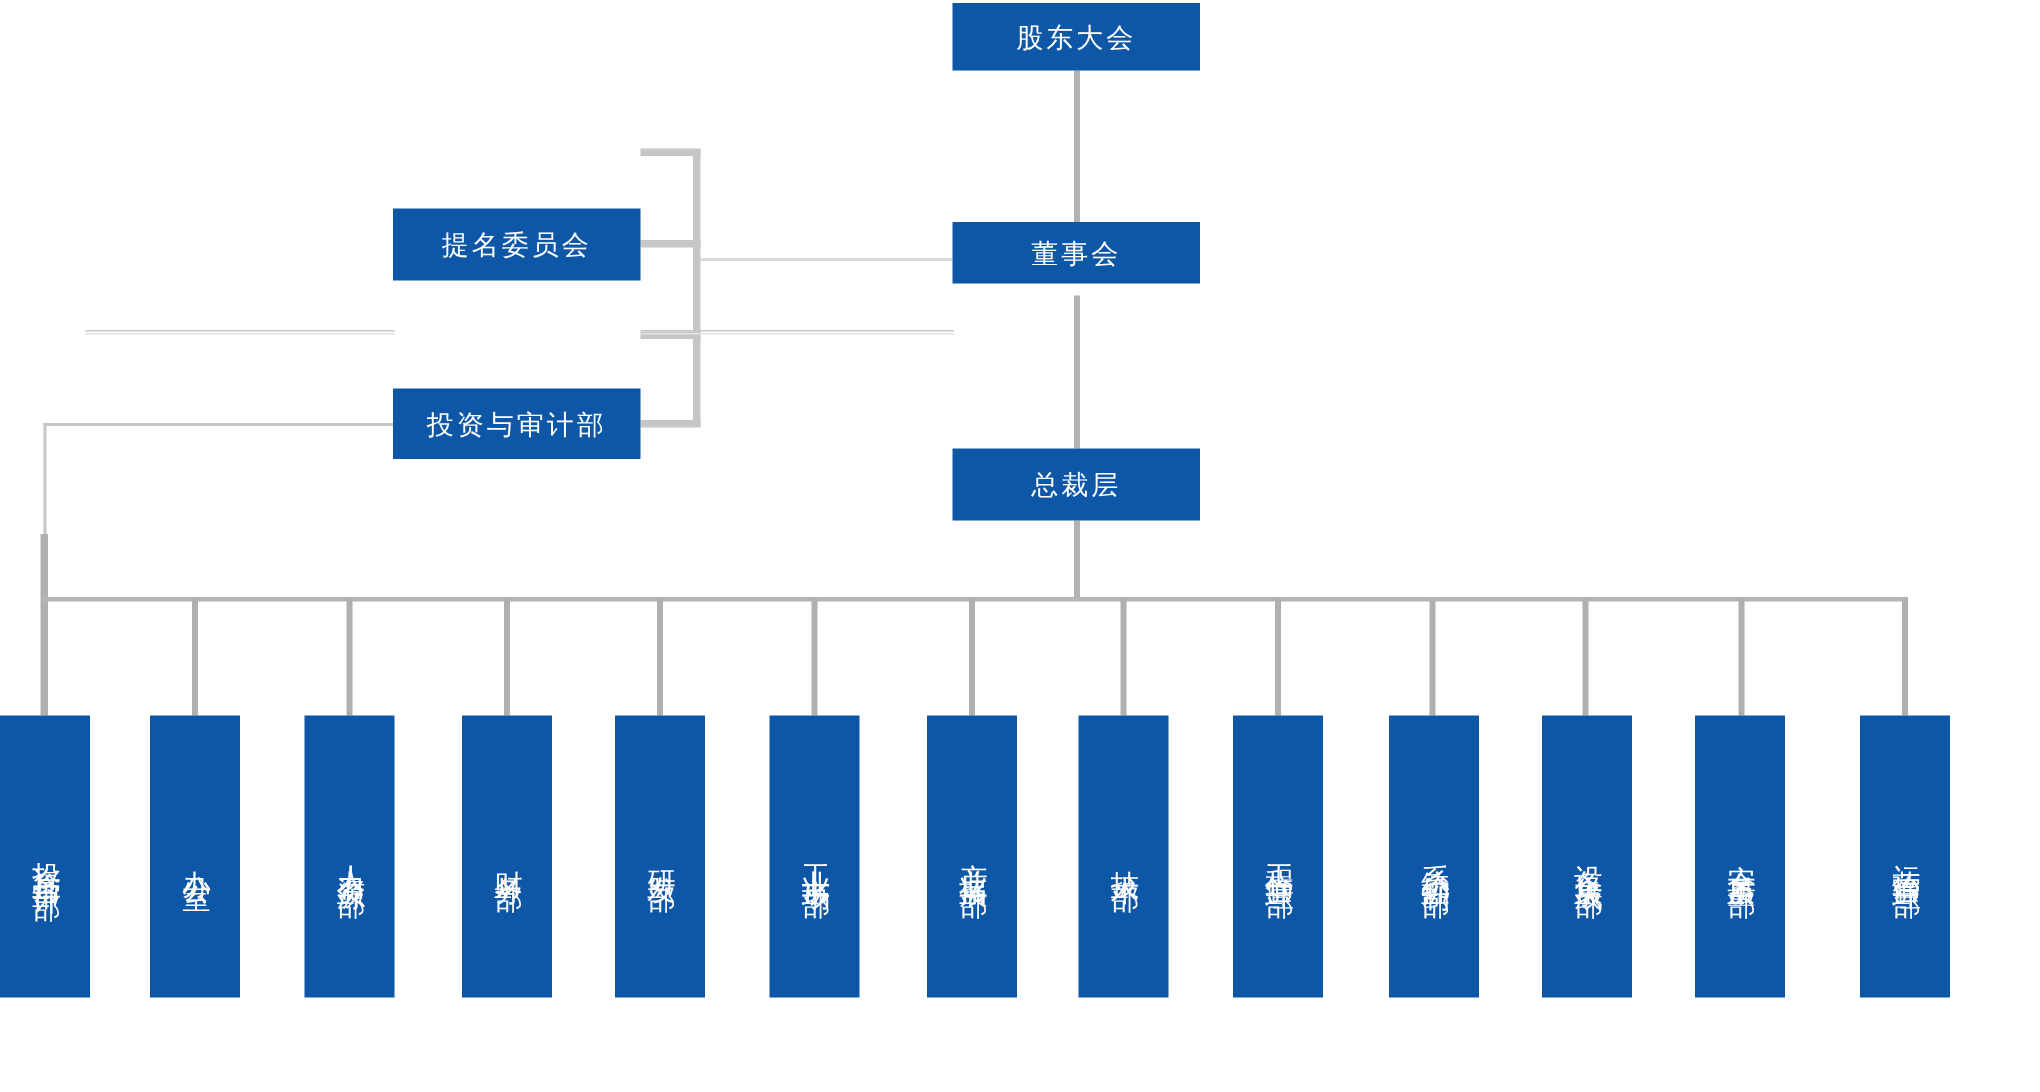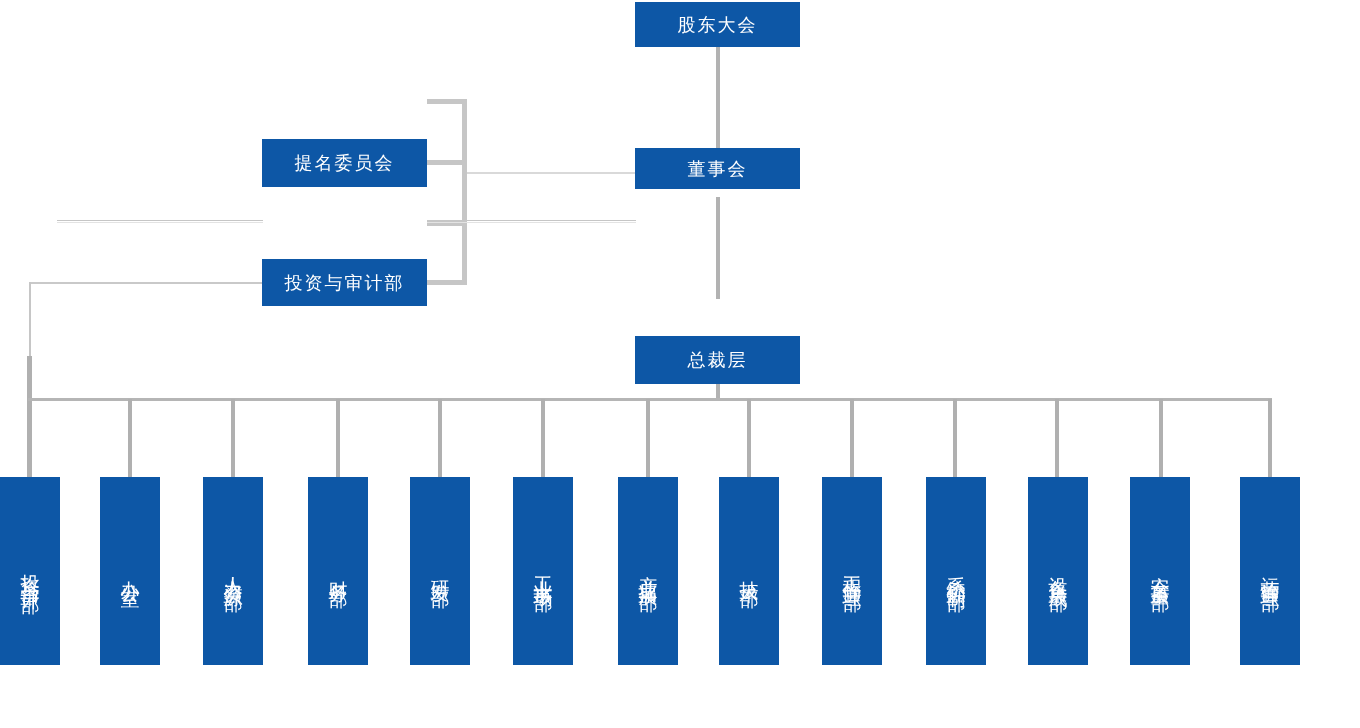--- a/index.html
+++ b/index.html
@@ -23,21 +23,21 @@
     align-items: center;
     justify-content: center;
     font-size: 18px;
     z-index: 3;
   }
   .node-h { width: 165px; height: 48px; letter-spacing: 2px; }
 
   .node-main   { left: 635px; }
   .node-root   { top: 2px;   height: 45px; }
   .node-board  { top: 148px; height: 41px; justify-content: center; }
-  .node-pres   { top: 299px; margin-top: 37px; }
+  .node-pres   { top: 299px; }
 
   .committee { left: 262px; }
   .committee-0 { top: 78px; }
   .committee-1 { top: 139px; text-align: center; }
   .committee-2 { top: 200px; }
   .committee-3 { top: 259px; height: 47px; }
 
   .dept {
     position: absolute;
     top: 477px;

